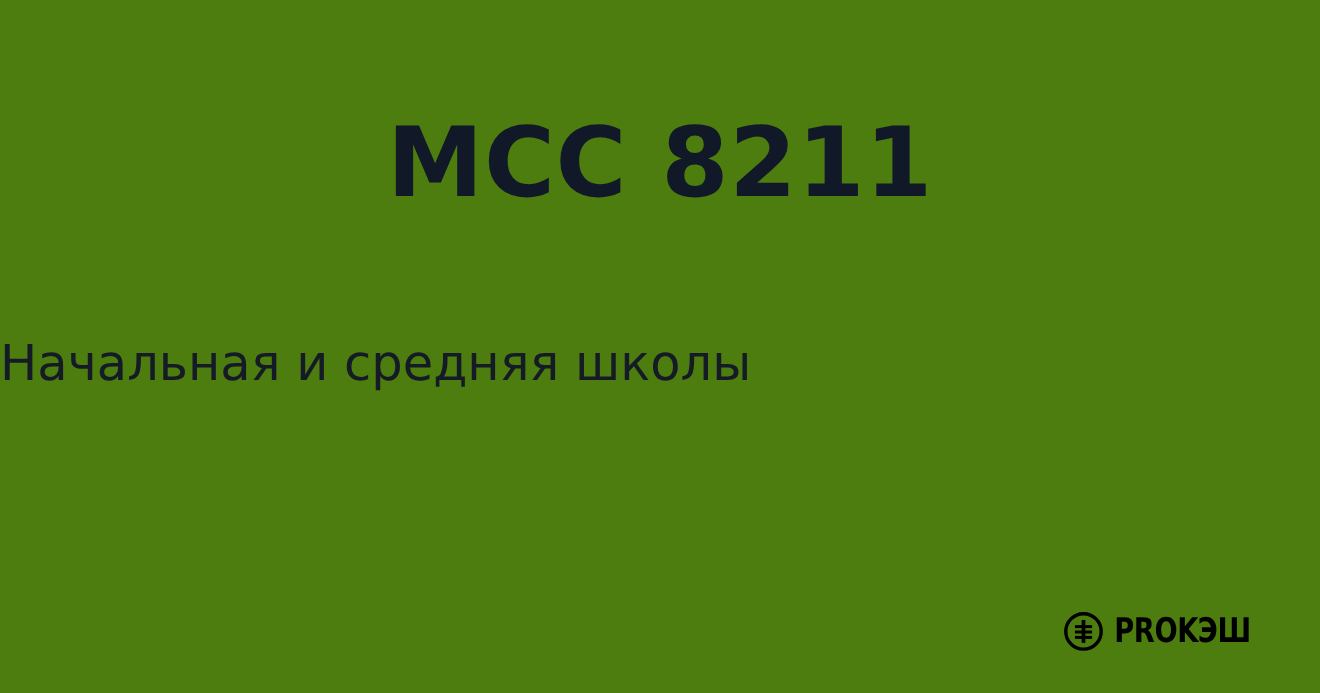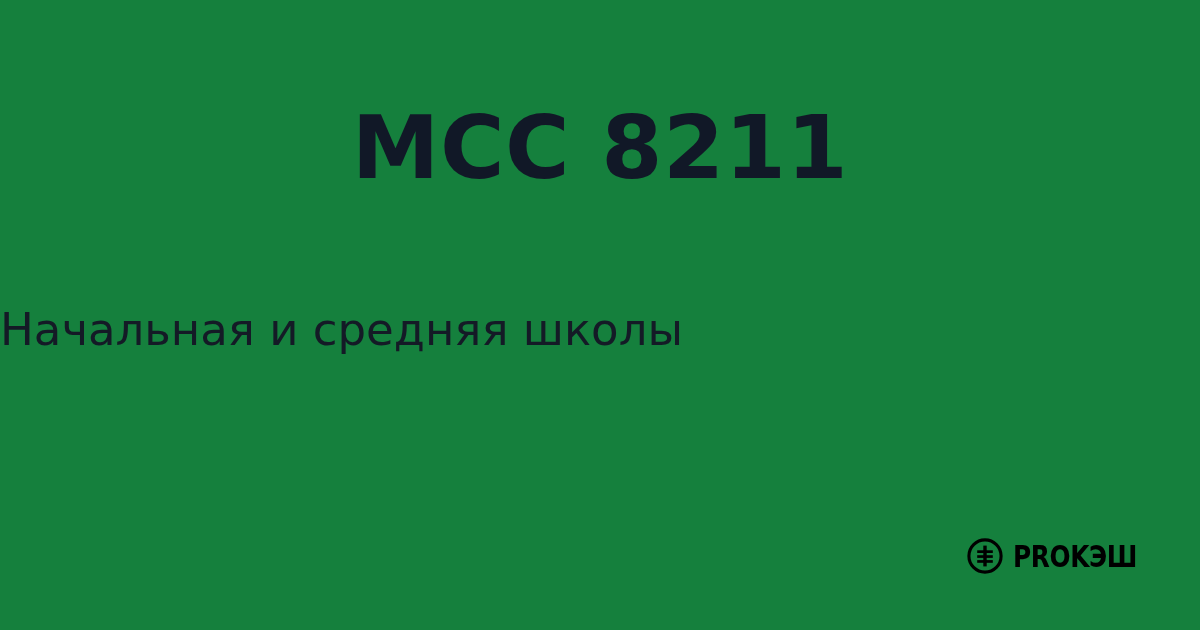--- a/index.html
+++ b/index.html
@@ -14,21 +14,21 @@
     background: #ffffff;
     font-family: "DejaVu Sans", "Liberation Sans", sans-serif;
     -webkit-font-smoothing: antialiased;
     overflow: hidden;
   }
 
   .card {
     position: relative;
     width: 1200px;
     height: 630px;
-    background: #15803d;
+    background: #4d7c0f;
     box-sizing: border-box;
   }
 
   
   .hero {
     position: absolute;
     left: 0;
     right: 0;
     top: 0;
     text-align: center;
@@ -63,21 +63,21 @@
     letter-spacing: 0px;
     color: #141a26;
     text-align: left;
     white-space: nowrap;
   }
 
   
   .brand {
     position: absolute;
     right: 32px;
-    bottom: 54px;
+    bottom: 36px;
     display: flex;
     align-items: center;
     gap: 9px;
     height: 40px;
   }
 
   .brand-mark {
     width: 38px;
     height: 38px;
     flex: 0 0 38px;

